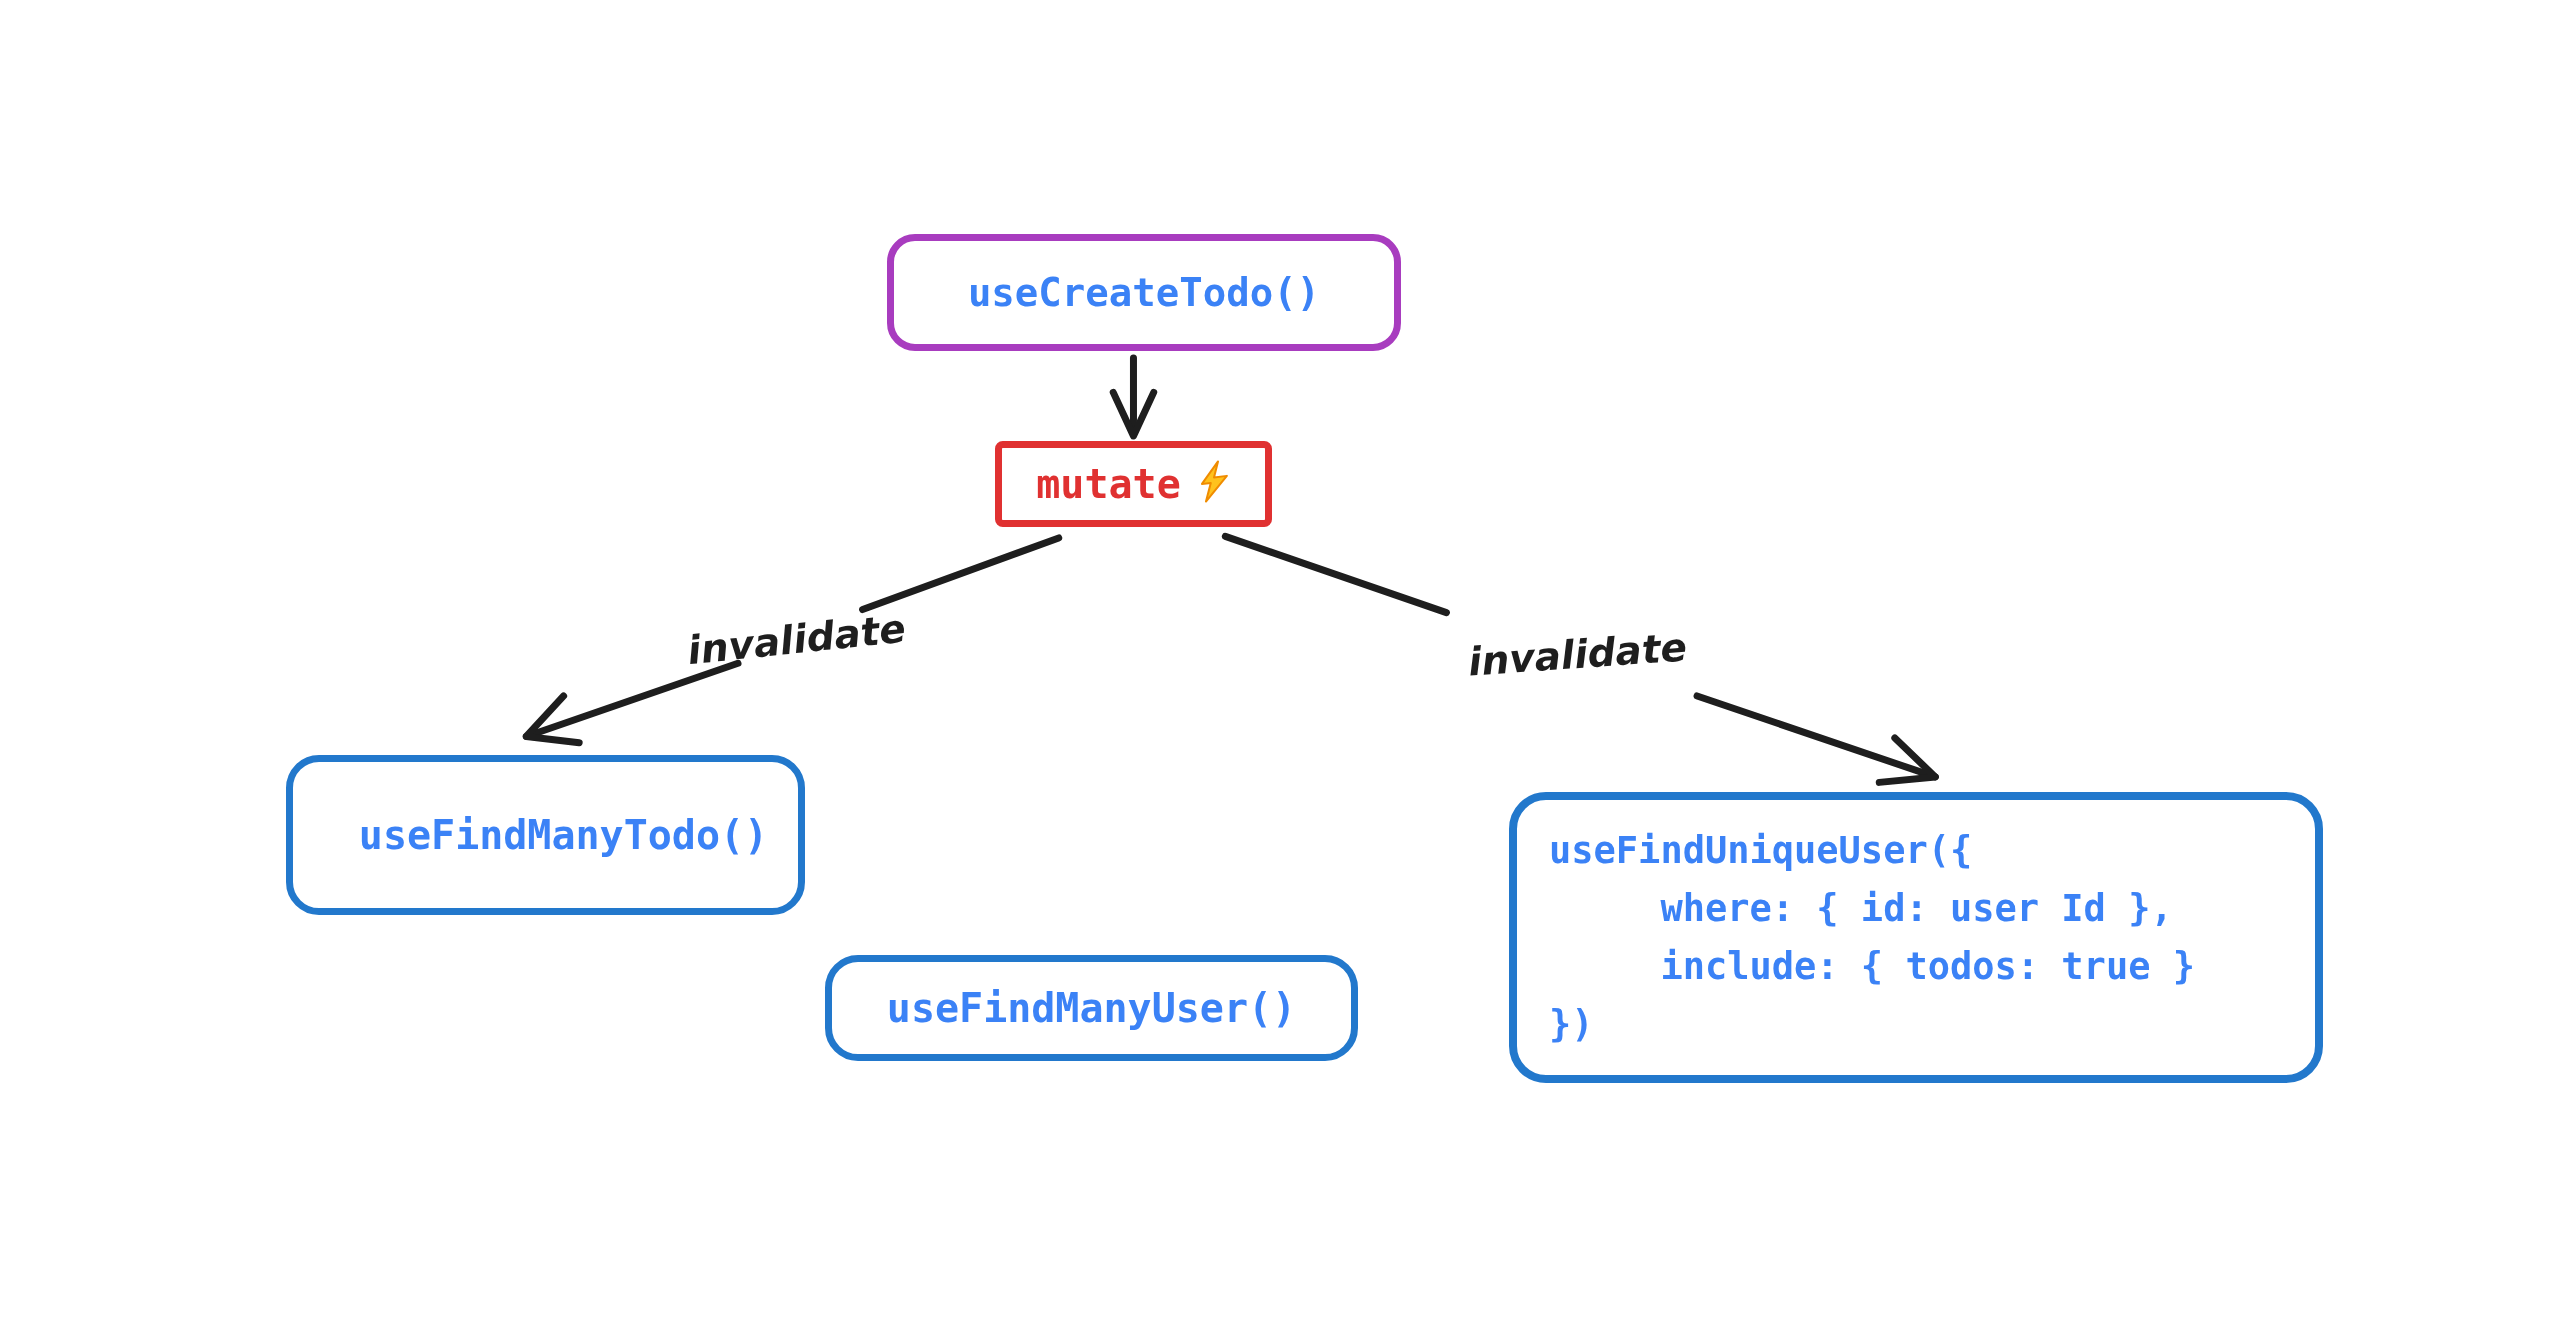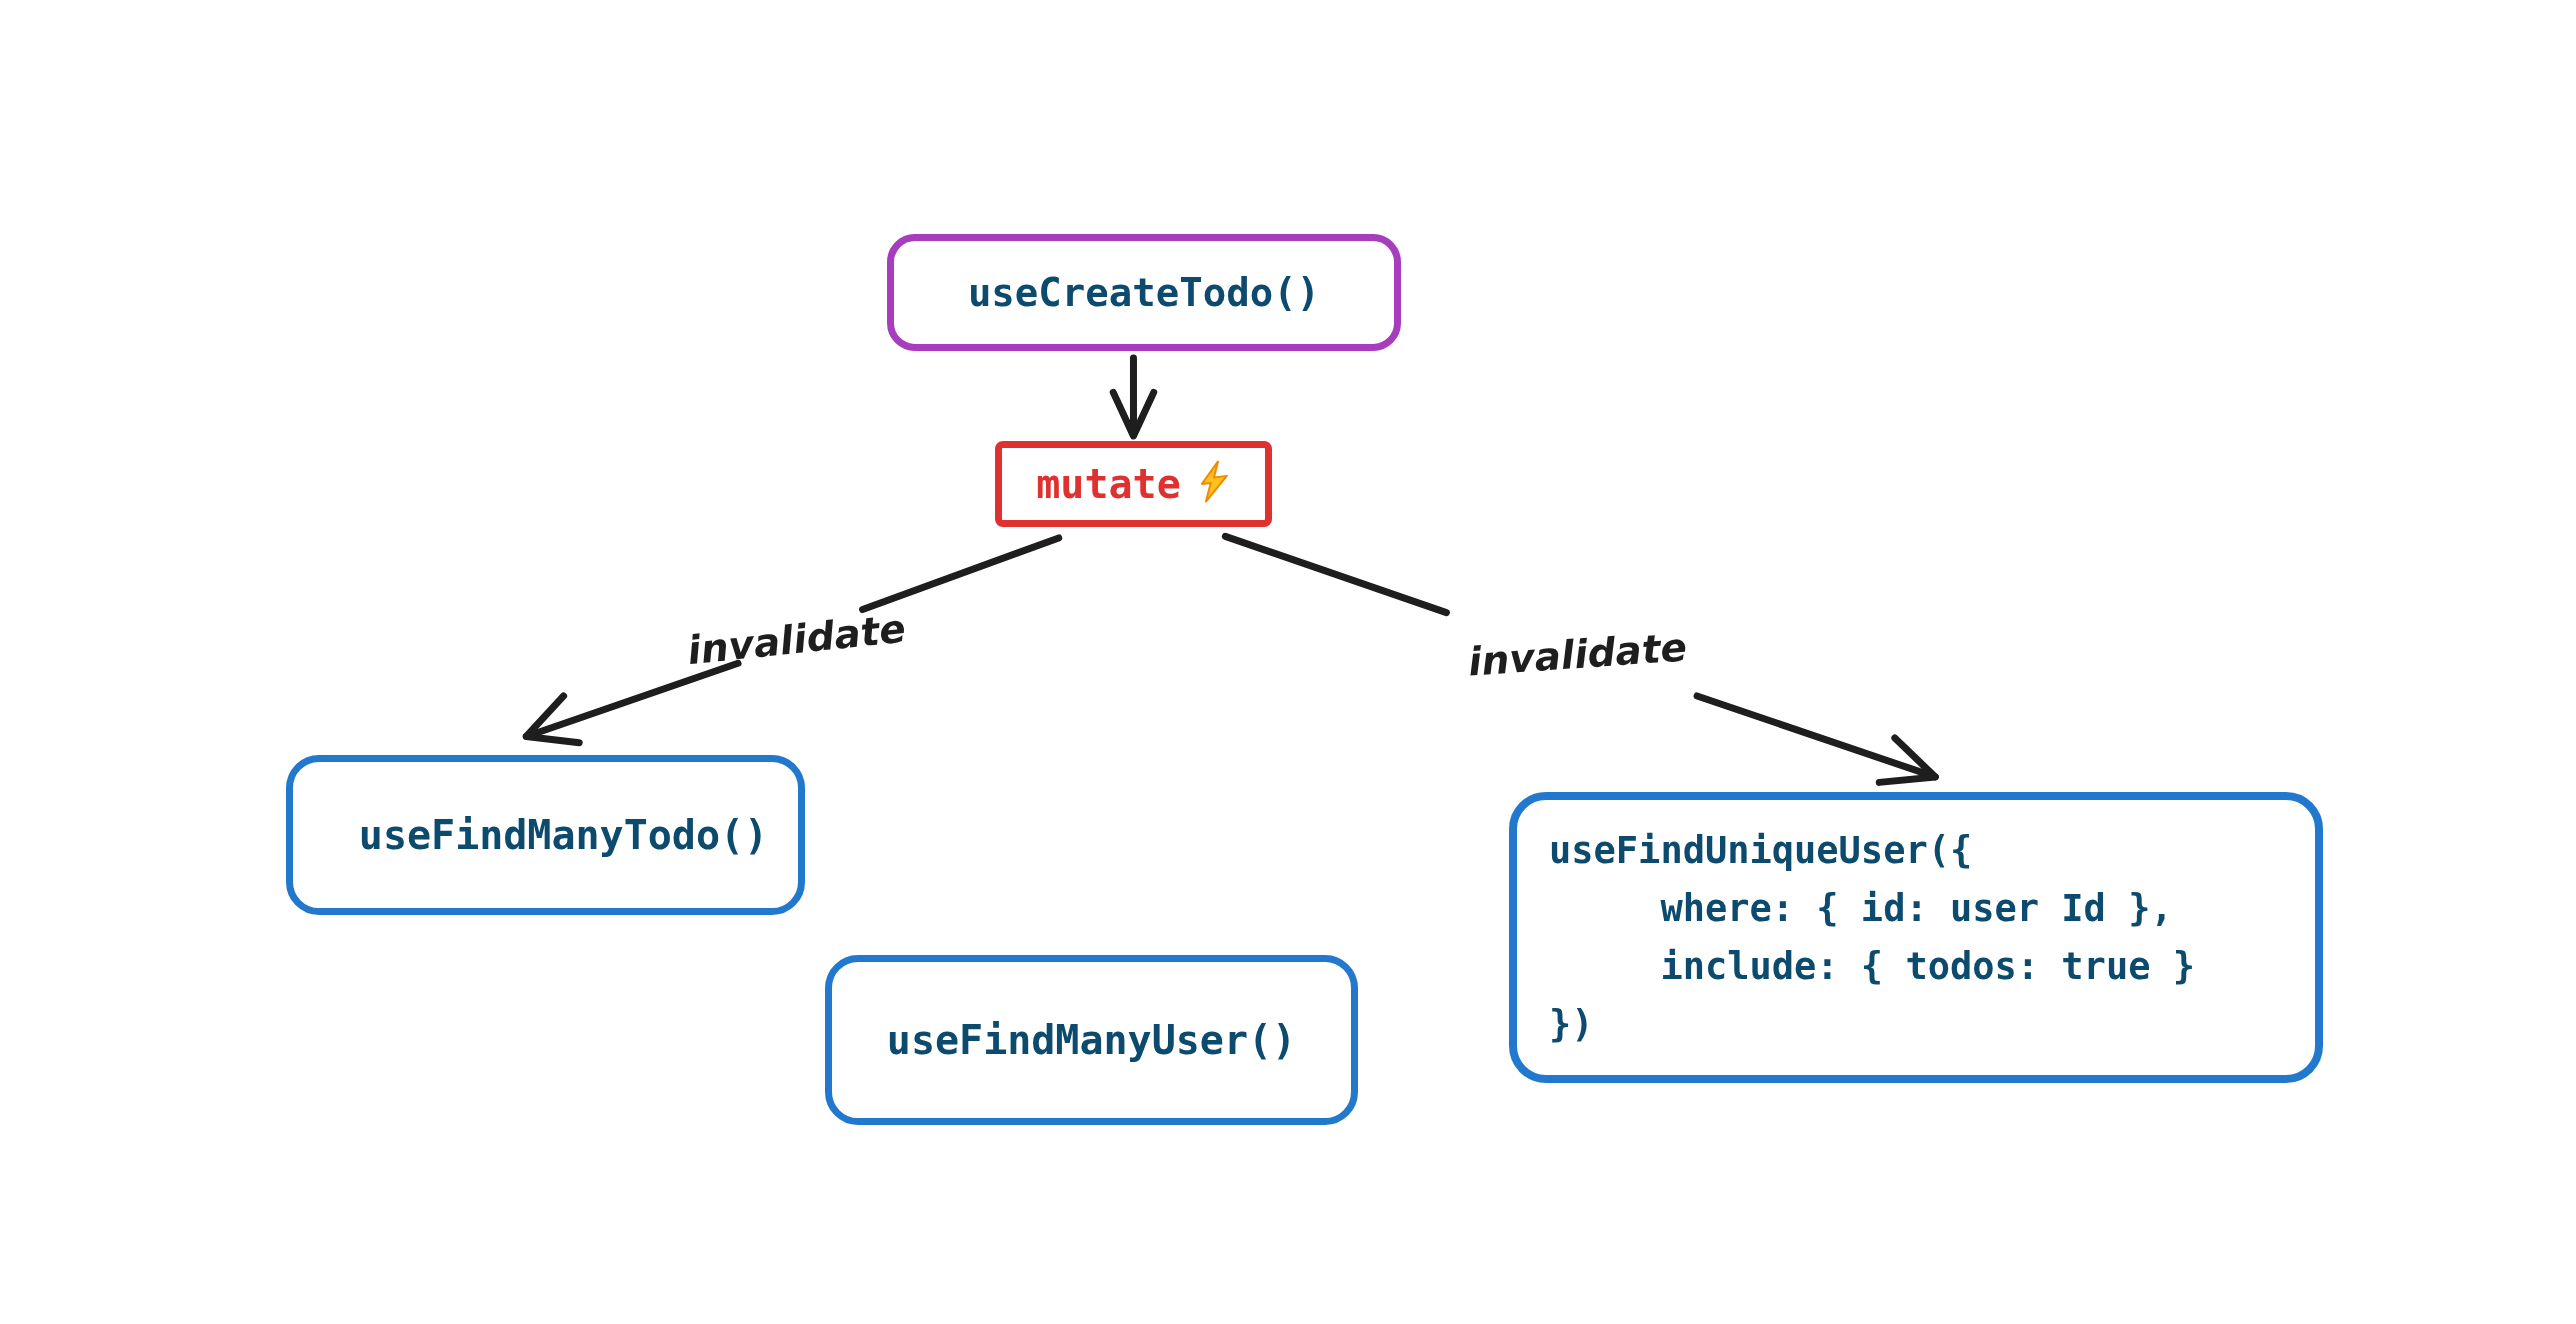--- a/index.html
+++ b/index.html
@@ -25,21 +25,21 @@
     stroke-width: 9;
     stroke-linecap: round;
     stroke-linejoin: round;
   }
   .node {
     position: absolute;
     display: flex;
     align-items: center;
     justify-content: center;
     background: #ffffff;
-    color: #0c4a6e;
+    color: #3b82f6;
     font-family: "DejaVu Sans Mono", monospace;
     font-weight: bold;
     box-sizing: border-box;
   }
   .node-create {
     left: 887px; top: 234px; width: 514px; height: 117px;
     border: 7.8px solid #a83cbf;
     border-radius: 28px;
     font-size: 39px;
   }
@@ -52,21 +52,21 @@
     gap: 16px;
   }
   .node-find-many-todo {
     left: 286px; top: 755px; width: 519px; height: 160px;
     border: 7.8px solid #2278cc;
     border-radius: 33px;
     font-size: 40px;
     padding-left: 36px;
   }
   .node-find-many-user {
-    left: 825px; top: 955px; width: 533px; height: 170px;
+    left: 825px; top: 955px; width: 533px; height: 106px;
     border: 7.8px solid #2278cc;
     border-radius: 33px;
     font-size: 40px;
   }
   .node-find-unique-user {
     left: 1509px; top: 792px; width: 814px; height: 291px;
     border: 8.6px solid #2278cc;
     border-radius: 37px;
     font-size: 37px;
     justify-content: flex-start;

